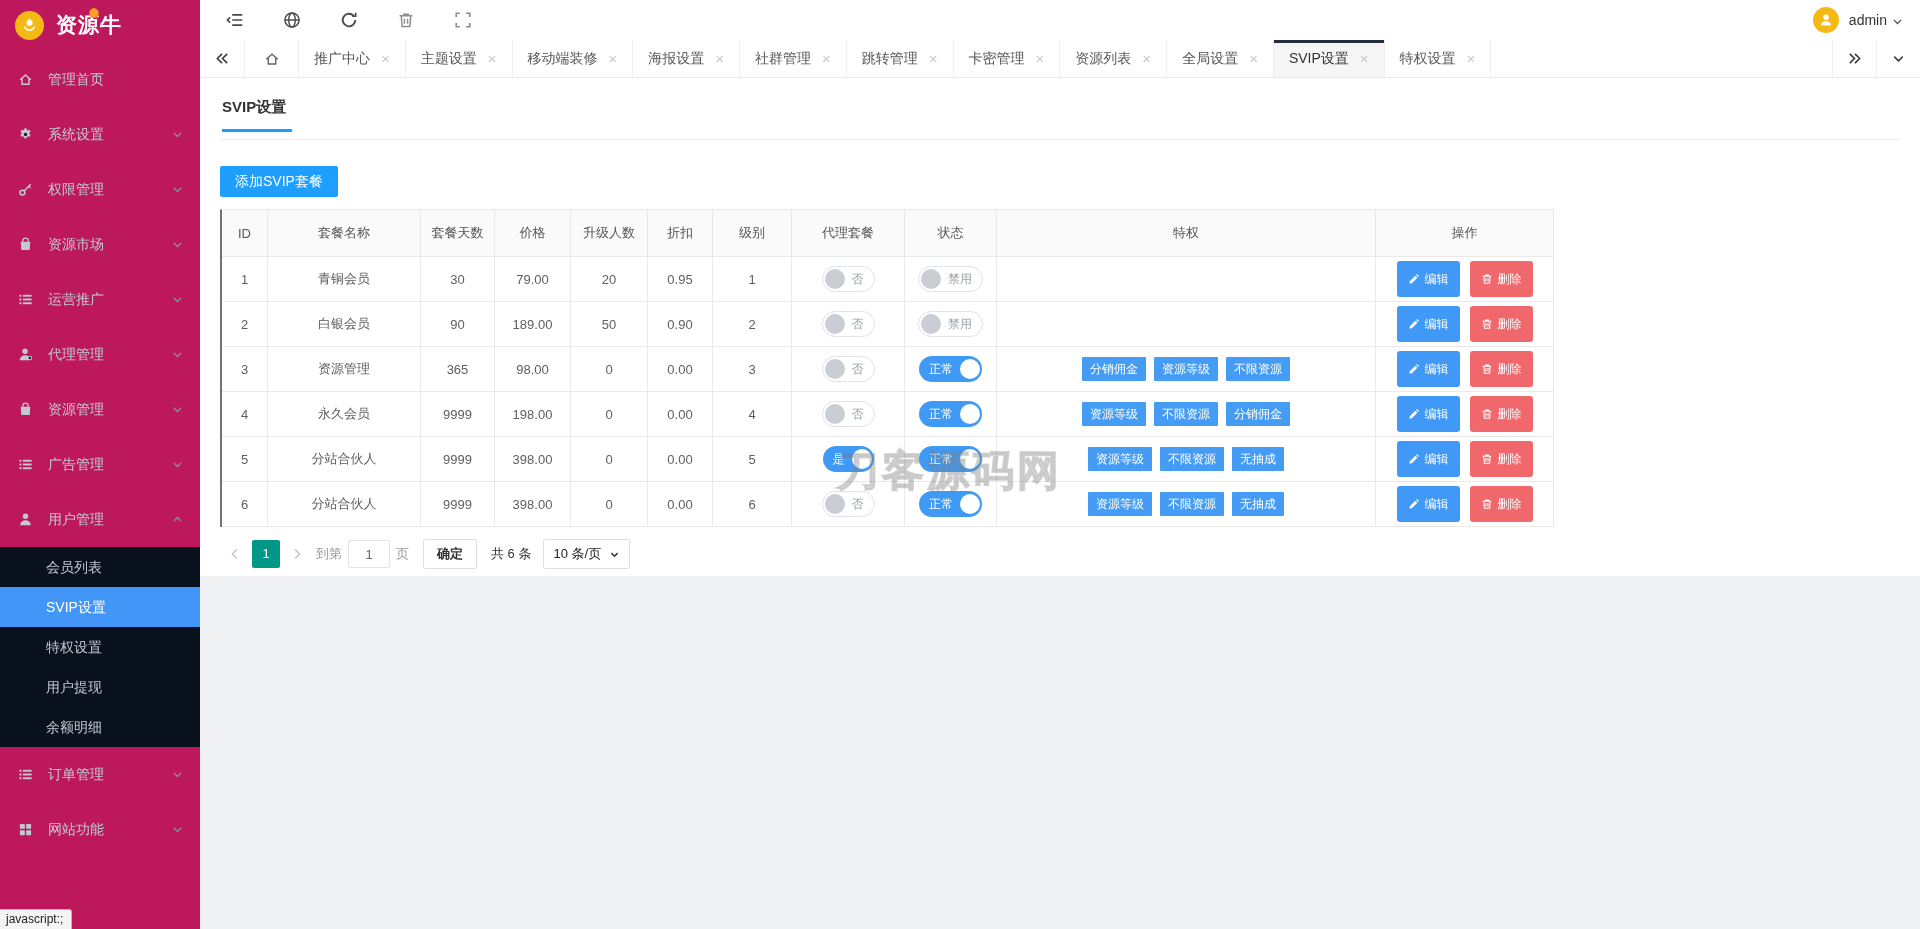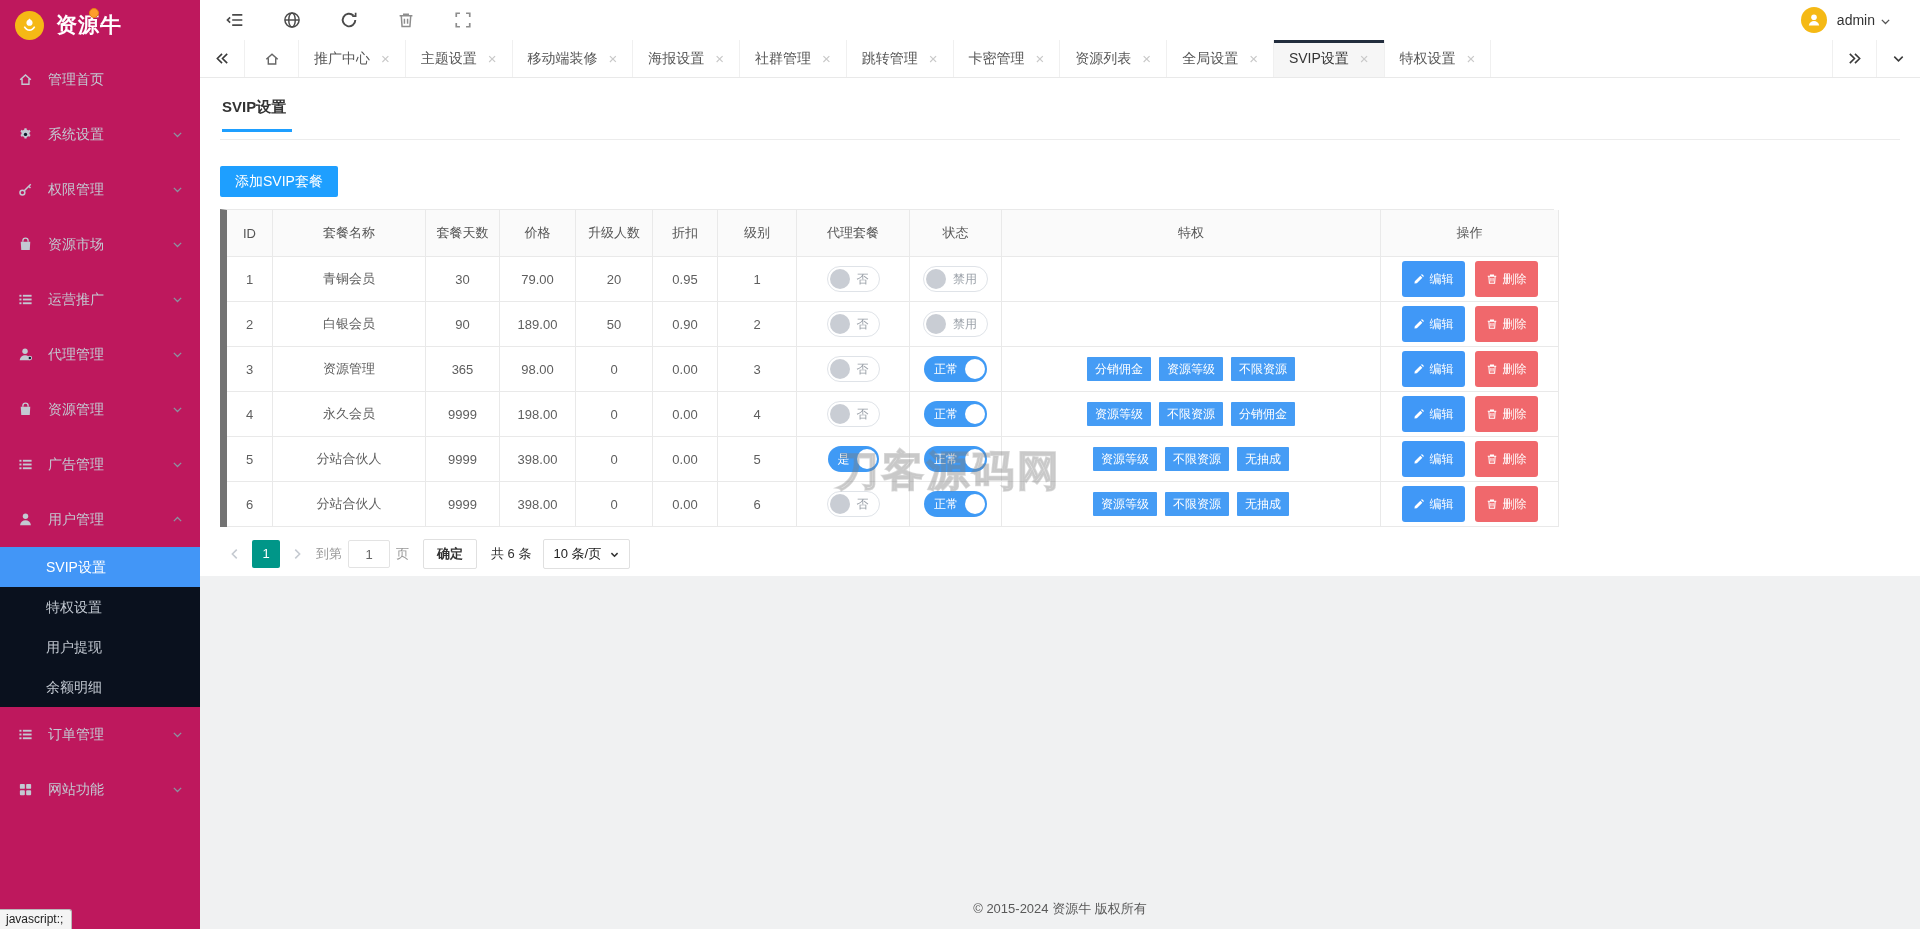--- a/index.html
+++ b/index.html
@@ -24,21 +24,21 @@
   .sub-item { height: 40px; line-height: 40px; padding-left: 46px; color: #c3c9d2; font-size: 14px; cursor: pointer; }
   .sub-item.active { background: #4296f7; color: #fff; }
 
   
   .main { position: absolute; left: 200px; top: 0; right: 0; height: 100%; }
 
   .topbar { height: 40px; background: #fff; display: flex; align-items: center; padding-left: 26px; }
   .tool-icon { width: 18px; height: 18px; color: #4a4a4a; margin-right: 39px; cursor: pointer; }
   .tool-icon svg { width: 18px; height: 18px; }
   .tool-icon.light { color: #8d8d8d; }
-  .topbar-right { margin-left: auto; display: flex; align-items: center; padding-right: 28px; cursor: pointer; }
+  .topbar-right { margin-left: auto; display: flex; align-items: center; padding-right: 16px; cursor: pointer; }
   .avatar { width: 26px; height: 26px; border-radius: 50%; background: #f5b915; display: flex; align-items: center; justify-content: center; }
   .avatar svg { width: 16px; height: 16px; }
   .username { font-size: 14px; color: #333; margin: 0 4px 0 10px; }
   .user-caret { width: 13px; height: 13px; color: #555; }
   .user-caret svg { width: 13px; height: 13px; }
 
   .tabbar { height: 38px; background: #fff; border-bottom: 1px solid #e9e9e9; display: flex; align-items: stretch; }
   .tab-ctrl { width: 45px; display: flex; align-items: center; justify-content: center; border-right: 1px solid #f0f0f0; color: #3a3a3a; cursor: pointer; flex: none; }
   .tab-ctrl svg { width: 15px; height: 15px; }
   .tab-home { width: 54px; }
@@ -50,21 +50,21 @@
   .tab.active::before { content: ""; position: absolute; left: 0; top: 0; right: 0; height: 3px; background: #222d3d; }
   .tab-right { margin-left: auto; display: flex; }
   .tab-right .tab-ctrl { border-right: none; border-left: 1px solid #f0f0f0; width: 44px; }
 
   
   .panel { background: #fff; height: 498px; padding: 0 20px; position: relative; }
   .panel-head { border-bottom: 1px solid #ececec; height: 62px; }
   .panel-title { display: inline-block; margin-top: 20px; margin-left: 2px; padding: 0 6px 12px 0; font-size: 15px; font-weight: bold; color: #333; border-bottom: 3px solid #1e9fff; }
   .add-btn { margin-top: 26px; height: 31px; padding: 0 15px; background: #1e9fff; color: #fff; border: none; border-radius: 2px; font-size: 14px; cursor: pointer; display: inline-block; }
 
-  .table { margin-top: 12px; width: 1334px; border-top: 1px solid #e9e9e9; border-left: 7px solid #737373; font-size: 13px; color: #5e5e5e; }
+  .table { margin-top: 12px; width: 1334px; border-top: 1px solid #e9e9e9; border-left: 2px solid #737373; font-size: 13px; color: #5e5e5e; }
   .tr { display: flex; }
   .th, .td { border-right: 1px solid #e9e9e9; border-bottom: 1px solid #e9e9e9; display: flex; align-items: center; justify-content: center; flex: none; }
   .th { height: 47px; background: #fafafa; color: #555; }
   .td { height: 45px; background: #fff; }
   .c0 { width: 46px; } .c1 { width: 153px; } .c2 { width: 74px; } .c3 { width: 76px; }
   .c4 { width: 77px; } .c5 { width: 65px; } .c6 { width: 79px; } .c7 { width: 113px; }
   .c8 { width: 92px; } .c9 { width: 379px; } .c10 { width: 178px; }
 
   .switch { display: inline-flex; align-items: center; height: 26px; border-radius: 13px; font-size: 12px; cursor: pointer; }
   .switch .knob { width: 20px; height: 20px; border-radius: 50%; flex: none; }
@@ -202,20 +202,21 @@
           <span class="mi-icon"><svg viewBox="0 0 16 16" fill="currentColor">
               <circle cx="8" cy="4.6" r="2.9"></circle>
               <path d="M2.2 14c.4-3.3 2.9-5.1 5.8-5.1s5.4 1.8 5.8 5.1z"></path>
             </svg></span>
           <span class="mi-label">用户管理</span>
           <span class="chev"><svg viewBox="0 0 16 16" fill="none" stroke="currentColor" stroke-width="1.6">
               <path d="M3.5 10 8 5.5 12.5 10"></path>
             </svg></span>
         </div>
         <div class="submenu">
+          <div class="sub-item">会员列表</div>
           <div class="sub-item active">SVIP设置</div>
           <div class="sub-item">特权设置</div>
           <div class="sub-item">用户提现</div>
           <div class="sub-item">余额明细</div>
         </div>
         <div class="menu-item">
           <span class="mi-icon"><svg viewBox="0 0 16 16" fill="currentColor">
               <rect x="1.5" y="3" width="2.2" height="2"></rect>
               <rect x="5.2" y="3" width="9.3" height="2"></rect>
               <rect x="1.5" y="7" width="2.2" height="2"></rect>
@@ -727,17 +728,16 @@
         <span class="pg-select">
           <span>10 条/页</span>
           <svg viewBox="0 0 16 16" fill="none" stroke="currentColor" stroke-width="2.2">
               <path d="M3.5 6 8 10.5 12.5 6"></path>
             </svg>
         </span>
       </div>
     </div>
 
     <div class="watermark">刀客源码网</div>
-    <div class="footer">© 2015-2024 资源牛 版权所有</div>
   </div>
 
   <div class="status-tip">javascript:;</div>
 </div>
 
 </body></html>

